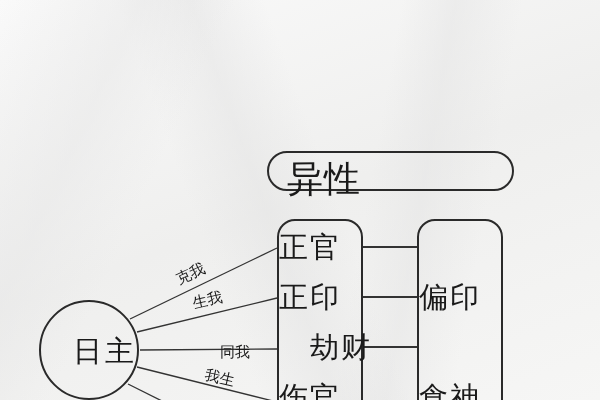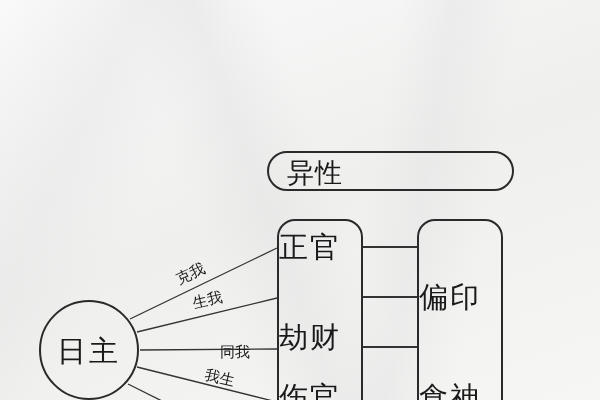--- a/index.html
+++ b/index.html
@@ -16,36 +16,36 @@
       linear-gradient(70deg, rgba(255,255,255,0.0) 35%, rgba(225,225,225,0.45) 45%, rgba(255,255,255,0.0) 55%),
       linear-gradient(100deg, rgba(255,255,255,0.0) 60%, rgba(228,228,228,0.5) 68%, rgba(255,255,255,0.0) 78%),
       linear-gradient(160deg, #fafafa 0%, #efefee 50%, #f6f6f5 100%);
   }
   svg.lines { position:absolute; left:0; top:0; }
   .pill {
     position:absolute; left:267px; top:151px; width:247px; height:40px;
     border:2px solid #2a2a2a; border-radius:22px; box-sizing:border-box;
   }
   .pill span {
-    position:absolute; top:2px; font-size:27px; letter-spacing:1px;
+    position:absolute; top:2px; font-size:36px; letter-spacing:1px;
   }
   .box {
     position:absolute; top:219px; width:86px; height:200px;
     border:2px solid #2a2a2a; border-radius:18px; box-sizing:border-box;
   }
   .box .cell {
     position:absolute; left:0; width:100%; text-align:left;
     font-size:29px; letter-spacing:2px; line-height:34px;
   }
   .circle {
     position:absolute; left:39px; top:300px; width:100px; height:100px;
     border:2px solid #2a2a2a; border-radius:50%; box-sizing:border-box;
   }
   .circle span {
-    position:absolute; left:0; width:100%; top:30px; text-align:center;
+    position:absolute; left:0; width:100%; top:30px; text-align:right;
     font-size:29px; letter-spacing:3px;
   }
   .rel {
     position:absolute; font-size:15px; transform-origin:left bottom;
     white-space:nowrap;
   }
 </style>
 </head>
 <body>
 
@@ -63,21 +63,22 @@
   <line x1="363" y1="297" x2="417" y2="297" stroke="#333" stroke-width="2"></line>
   <line x1="363" y1="347" x2="417" y2="347" stroke="#333" stroke-width="2"></line>
 </svg>
 
 <div class="pill">
   <span style="left:18px;">异性</span>
 </div>
 
 <div class="box" style="left:277px;">
   <div class="cell" style="top:9px;">正官</div>
-  <div class="cell" style="top:99px;">劫财</div>
+  <div class="cell" style="top:59px;">正印</div>
+  <div class="cell" style="top:109px;padding-left:31px;">劫财</div>
   <div class="cell" style="top:159px;">伤官</div>
 </div>
 
 <div class="box" style="left:417px;">
   <div class="cell" style="top:59px;">偏印</div>
   <div class="cell" style="top:159px;">食神</div>
 </div>
 
 <div class="circle">
   <span>日主</span>

